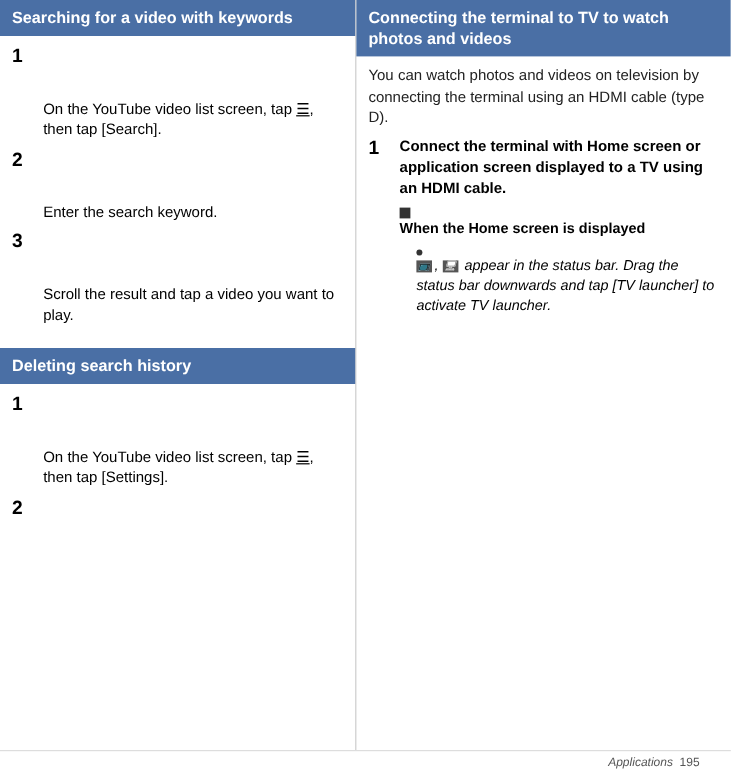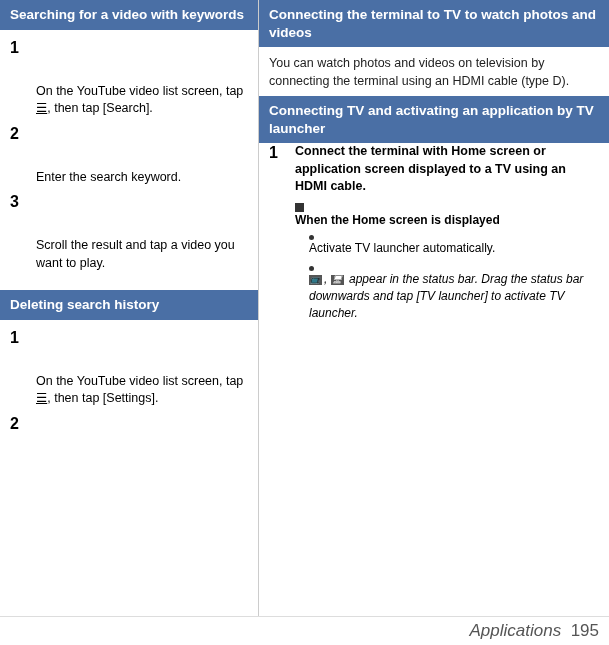--- a/index.html
+++ b/index.html
@@ -14,21 +14,21 @@
       flex-direction: column;
     }
 
     .main-layout {
       display: flex;
       flex: 1;
       overflow: hidden;
     }
 
     .left-column {
-      width: 259px;
+      width: 297px;
       flex-shrink: 0;
       padding: 0;
       border-right: 1px solid #ccc;
     }
 
     .right-column {
       flex: 1;
       padding: 0;
     }
 
@@ -133,22 +133,22 @@
       margin-top: 4px;
       margin-left: 0;
     }
 
     .sub-group {
       margin-bottom: 5px;
     }
 
     .footer {
       text-align: right;
-      padding: 4px 10px;
-      font-size: 17px;
+      padding: 4px 26px;
+      font-size: 10px;
       color: #555;
       border-top: 1px solid #ddd;
     }
 
     .footer-italic {
       font-style: italic;
     }
   </style>
 </head>
 <body>
@@ -189,39 +189,32 @@
         </div>
       </div>
     </div>
   </div>
 
   <div class="right-column">
 
     <div class="section-header">Connecting the terminal to TV to watch photos and videos</div>
     <div class="right-intro">You can watch photos and videos on television by connecting the terminal using an HDMI cable (type D).</div>
 
-    <div class="section-header">Connecting TV and activating an application by TV launcher</div>
     <div class="right-step-content">
       <div class="right-step-row">
         <span class="step-number">1</span>
         <div style="flex:1;">
           <span class="step-text" style="font-weight:bold;">Connect the terminal with Home screen or application screen displayed to a TV using an HDMI cable.</span>
 
           <div class="sub-items-block">
 
             <div class="sub-group">
               <div class="sub-item">
                 <span class="bullet-square"></span>
                 <span class="sub-item-text"><b>When the Home screen is displayed</b></span>
-              </div>
-              <div style="padding-left:14px;">
-                <div class="sub-item">
-                  <span class="bullet-dot"></span>
-                  <span class="sub-item-text">Activate TV launcher automatically.</span>
-                </div>
               </div>
             </div>
 
             <div class="sub-group">
               <div style="padding-left:14px;font-style:italic;">
                 <div class="sub-item">
                   <span class="bullet-dot"></span>
                   <span class="sub-item-text">
                     <span style="display:inline-block;width:13px;height:10px;background:#555;vertical-align:middle;margin-right:2px;font-size:8px;color:#fff;text-align:center;line-height:10px;">📺</span>,
                     <span style="display:inline-block;width:13px;height:10px;background:#555;vertical-align:middle;margin-right:2px;font-size:8px;color:#fff;text-align:center;line-height:10px;">🖥</span>

